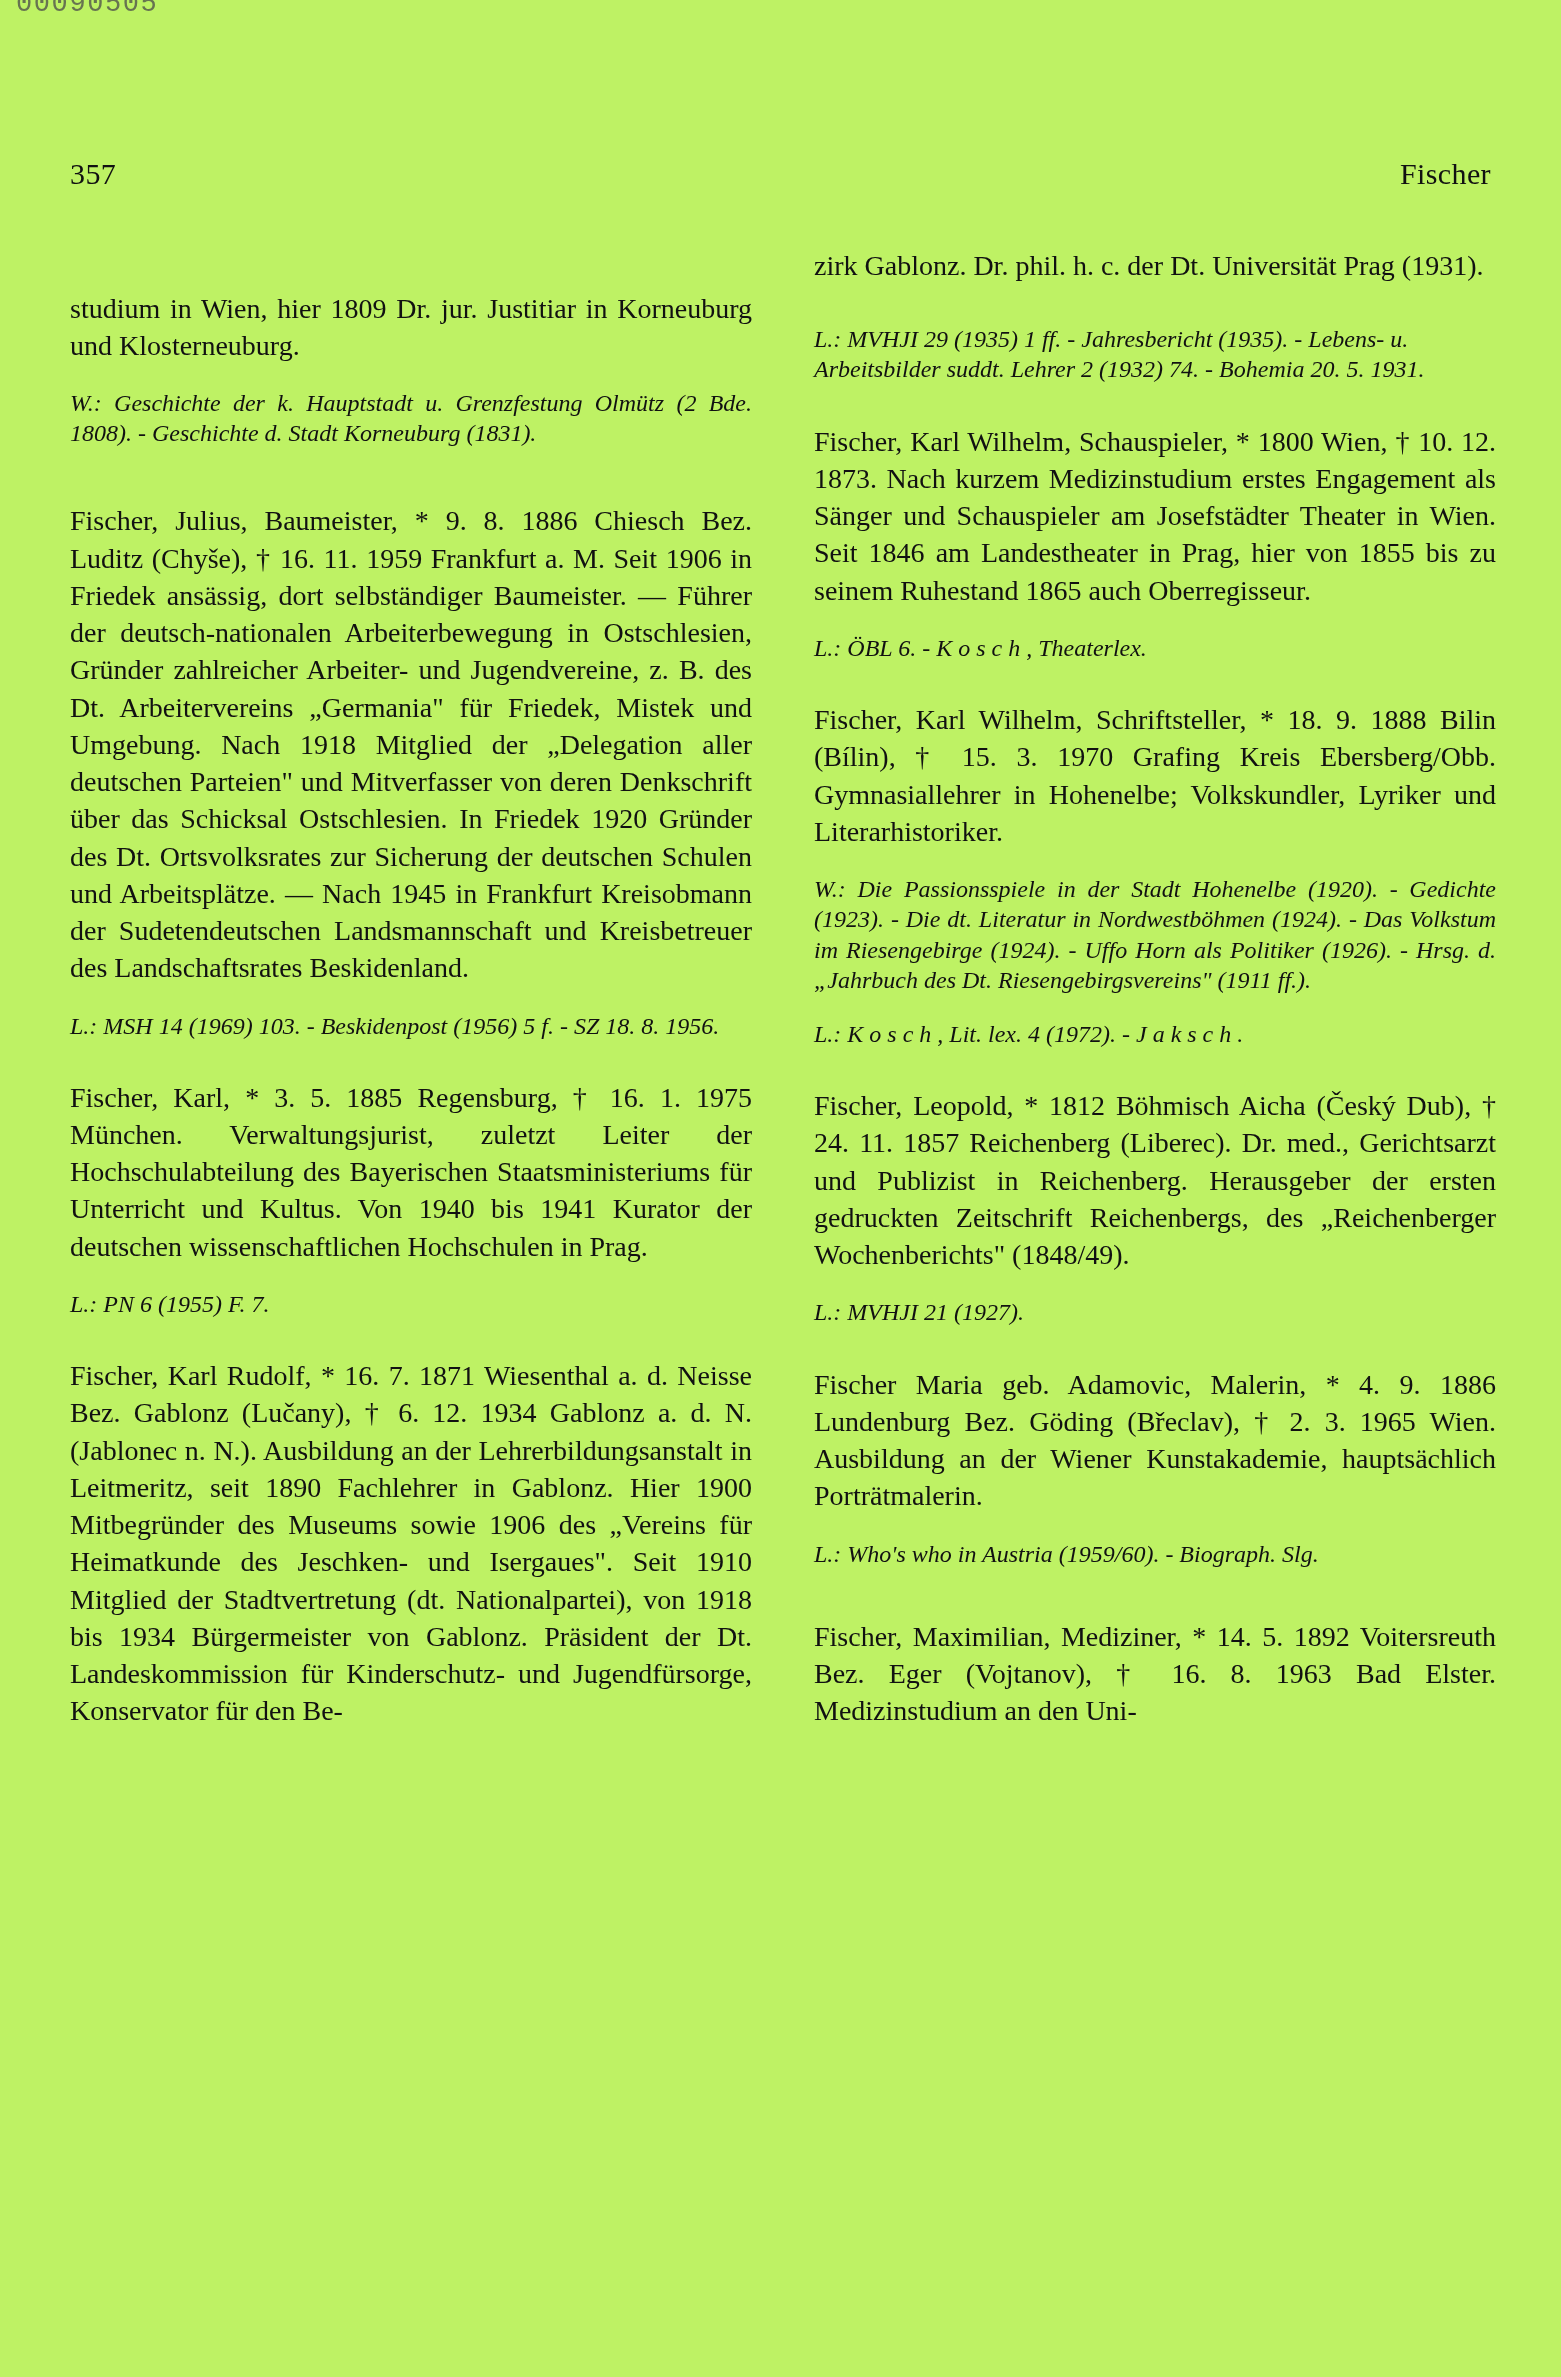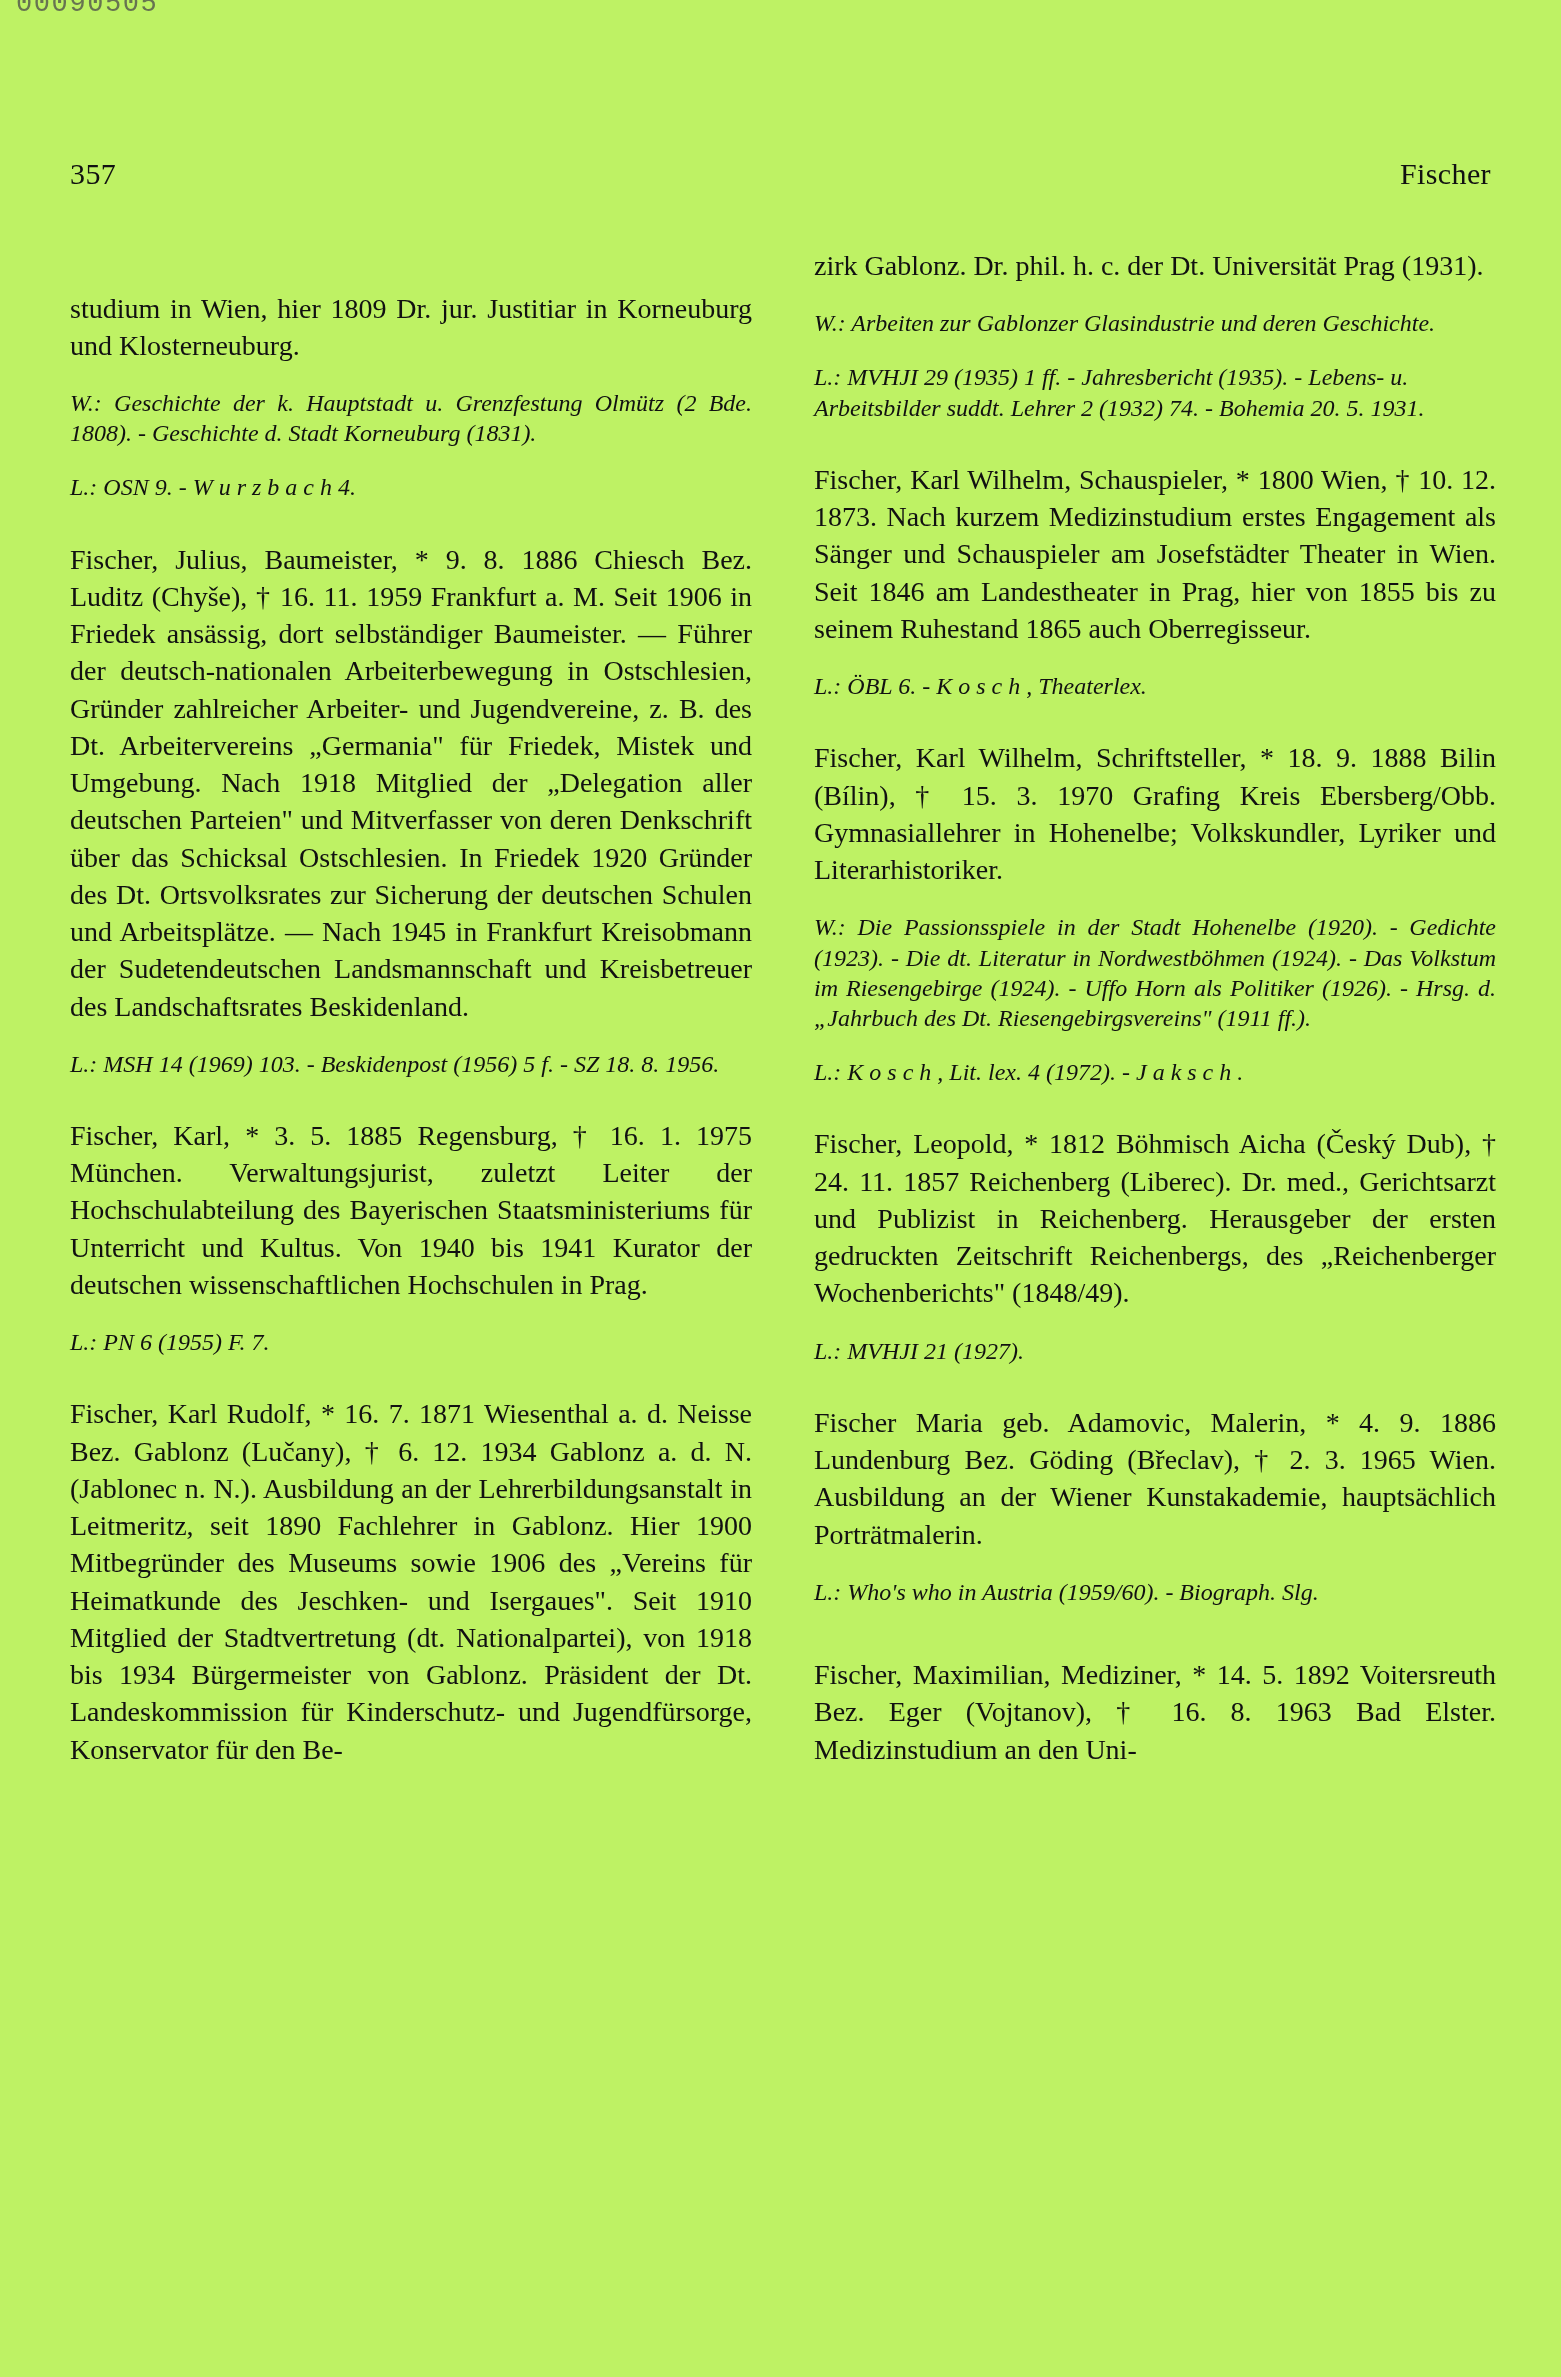--- a/index.html
+++ b/index.html
@@ -102,37 +102,35 @@
     <div class="running-title">Fischer</div>
   </div>
 
   <div class="columns">
 
     <div class="col col-left">
       <p class="para body">studium in Wien, hier 1809 Dr. jur. Justitiar in Korneuburg und Klosterneuburg.</p>
       <div class="gap-s"></div>
       <p class="para small ital">W.: Geschichte der k. Hauptstadt u. Grenzfestung Olmütz (2 Bde. 1808). - Geschichte d. Stadt Korneuburg (1831).</p>
       <div class="gap-s"></div>
-      <p class="para small ital lastline-left">L.: OSN 9. - W u r z b a c h  4.</p>
       <div class="gap-m"></div>
       <p class="para body">Fischer, Julius, Baumeister, * 9. 8. 1886 Chiesch Bez. Luditz (Chyše), † 16. 11. 1959 Frankfurt a. M. Seit 1906 in Friedek ansässig, dort selbständiger Baumeister. — Führer der deutsch-nationalen Arbeiterbewegung in Ostschlesien, Gründer zahlreicher Arbeiter- und Jugendvereine, z. B. des Dt. Arbeitervereins „Germania" für Friedek, Mistek und Umgebung. Nach 1918 Mitglied der „Delegation aller deutschen Parteien" und Mitverfasser von deren Denkschrift über das Schicksal Ostschlesien. In Friedek 1920 Gründer des Dt. Ortsvolksrates zur Sicherung der deutschen Schulen und Arbeitsplätze. — Nach 1945 in Frankfurt Kreisobmann der Sudetendeutschen Landsmannschaft und Kreisbetreuer des Landschaftsrates Beskidenland.</p>
       <div class="gap-s"></div>
       <p class="para small ital">L.: MSH 14 (1969) 103. - Beskidenpost (1956) 5 f. - SZ 18. 8. 1956.</p>
       <div class="gap-m"></div>
       <p class="para body">Fischer, Karl, * 3. 5. 1885 Regensburg, † 16. 1. 1975 München. Verwaltungsjurist, zuletzt Leiter der Hochschulabteilung des Bayerischen Staatsministeriums für Unterricht und Kultus. Von 1940 bis 1941 Kurator der deutschen wissenschaftlichen Hochschulen in Prag.</p>
       <div class="gap-s"></div>
       <p class="para small ital lastline-left">L.: PN 6 (1955) F. 7.</p>
       <div class="gap-m"></div>
       <p class="para body">Fischer, Karl Rudolf, * 16. 7. 1871 Wiesenthal a. d. Neisse Bez. Gablonz (Lučany), † 6. 12. 1934 Gablonz a. d. N. (Jablonec n. N.). Ausbildung an der Lehrerbildungsanstalt in Leitmeritz, seit 1890 Fachlehrer in Gablonz. Hier 1900 Mitbegründer des Museums sowie 1906 des „Vereins für Heimatkunde des Jeschken- und Isergaues". Seit 1910 Mitglied der Stadtvertretung (dt. Nationalpartei), von 1918 bis 1934 Bürgermeister von Gablonz. Präsident der Dt. Landeskommission für Kinderschutz- und Jugendfürsorge, Konservator für den Be-</p>
     </div>
 
     <div class="col col-right">
       <p class="para body">zirk Gablonz. Dr. phil. h. c. der Dt. Universität Prag (1931).</p>
       <div class="gap-s"></div>
-      <p class="para small ital">W.: Arbeiten zur Gablonzer Glasindustrie und deren Geschichte.</p>
       <div class="gap-s"></div>
       <p class="para small ital lastline-left">L.: MVHJI 29 (1935) 1 ff. - Jahresbericht (1935). - Lebens- u. Arbeitsbilder suddt. Lehrer 2 (1932) 74. - Bohemia 20. 5. 1931.</p>
       <div class="gap-m"></div>
       <p class="para body">Fischer, Karl Wilhelm, Schauspieler, * 1800 Wien, † 10. 12. 1873. Nach kurzem Medizinstudium erstes Engagement als Sänger und Schauspieler am Josefstädter Theater in Wien. Seit 1846 am Landestheater in Prag, hier von 1855 bis zu seinem Ruhestand 1865 auch Oberregisseur.</p>
       <div class="gap-s"></div>
       <p class="para small ital lastline-left">L.: ÖBL 6. - K o s c h , Theaterlex.</p>
       <div class="gap-m"></div>
       <p class="para body">Fischer, Karl Wilhelm, Schriftsteller, * 18. 9. 1888 Bilin (Bílin), † 15. 3. 1970 Grafing Kreis Ebersberg/Obb. Gymnasiallehrer in Hohenelbe; Volkskundler, Lyriker und Literarhistoriker.</p>
       <div class="gap-s"></div>
       <p class="para small ital">W.: Die Passionsspiele in der Stadt Hohenelbe (1920). - Gedichte (1923). - Die dt. Literatur in Nordwestböhmen (1924). - Das Volkstum im Riesengebirge (1924). - Uffo Horn als Politiker (1926). - Hrsg. d. „Jahrbuch des Dt. Riesengebirgsvereins" (1911 ff.).</p>

